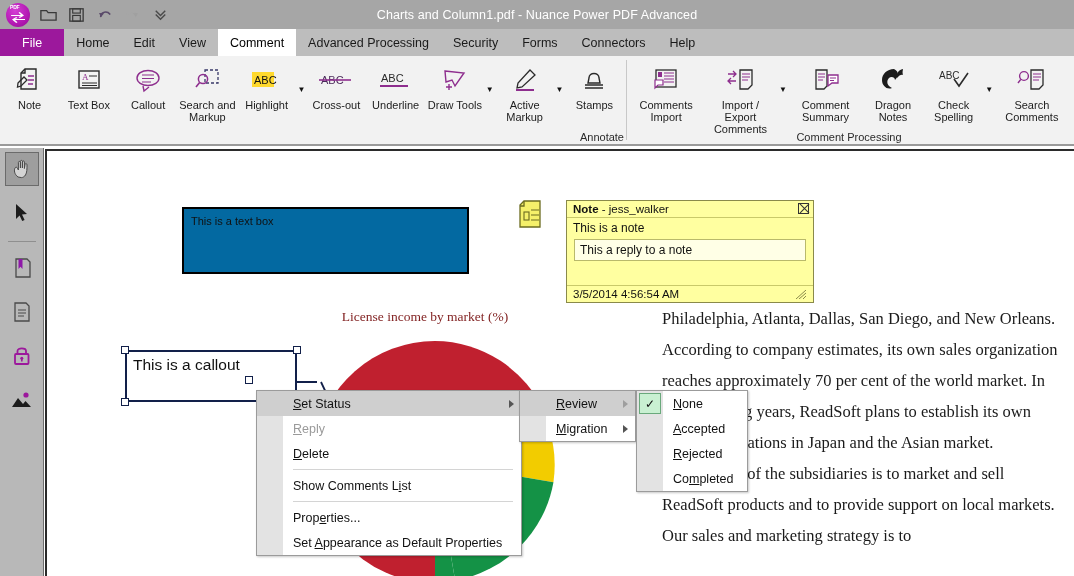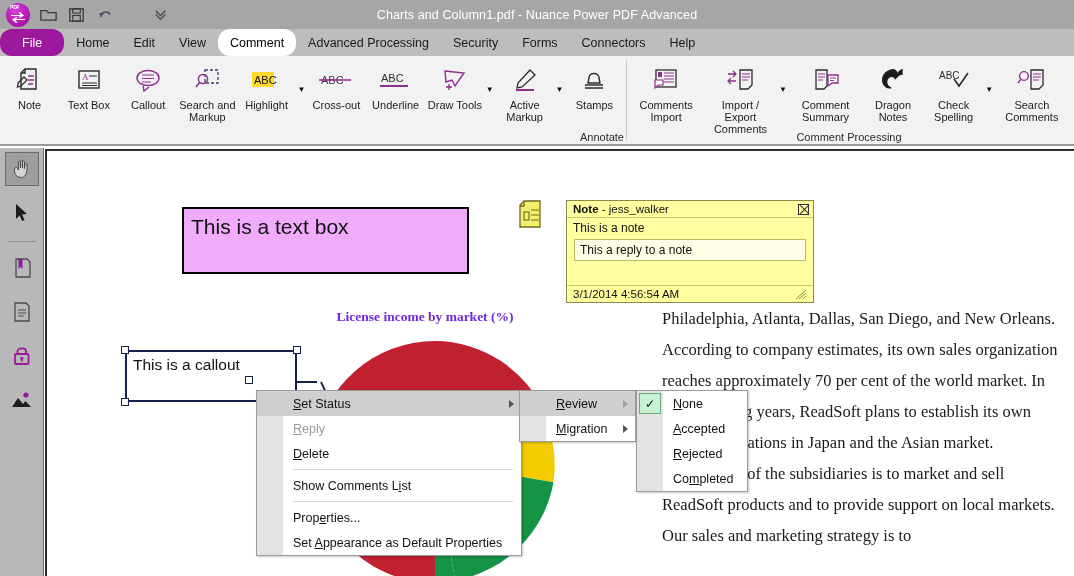--- a/index.html
+++ b/index.html
@@ -38,21 +38,21 @@
   }
 
   
   .tabstrip {
     position: absolute; left: 0; top: 29px; width: 1074px; height: 27px;
     background: #bdbdbd; display: flex; align-items: stretch;
     font-size: 12.5px;
   }
   .tab {
     display: flex; align-items: center; padding: 0 12px;
-    color: #1a1a1a; cursor: default; white-space: nowrap; border-radius: 12px;
+    color: #1a1a1a; cursor: default; white-space: nowrap;
   }
   .tab.file {
     background: #9c189c; color: #ffffff; padding: 0 22px;
     justify-content: center; font-size: 12.5px;
   }
   .tab.active { background: #ffffff; color: #000; }
 
   
   .ribbon {
     position: absolute; left: 0; top: 56px; width: 1074px; height: 90px;
@@ -98,27 +98,27 @@
   .sb-div { width: 28px; height: 1px; background: #8f8f8f; margin: 1px 0 9px 0; }
 
   
   .page {
     position: absolute; left: 45px; top: 149px; width: 1029px; height: 427px;
     background: #ffffff; border-top: 2px solid #2b2b2b; border-left: 2px solid #2b2b2b;
     overflow: hidden;
   }
   .textbox-annot {
     position: absolute; left: 135px; top: 56px; width: 287px; height: 67px;
-    border: 2.5px solid #000; background: #f0abfc;
-    font-size: 21px; color: #111; padding: 6px 7px;
+    border: 2.5px solid #000; background: #0369a1;
+    font-size: 11px; color: #111; padding: 6px 7px;
   }
   .chart-title {
     position: absolute; left: 253px; top: 158px; width: 250px;
     font-family: "Liberation Serif", serif;
-    font-size: 13.5px; font-weight: bold; color: #6d28d9; text-align: center;
+    font-size: 13.5px; font-weight: normal; color: #7f1d1d; text-align: center;
   }
   .pie-wrap { position: absolute; left: 262px; top: 185px; width: 252px; height: 252px; }
   .callout {
     position: absolute; left: 78px; top: 199px; width: 172px; height: 52px;
     border: 2px solid #12204a; background: #ffffff;
     font-size: 15.5px; color: #111; padding: 4px 6px;
   }
   .handle {
     position: absolute; width: 8px; height: 8px; background: #fff;
     border: 1.4px solid #12204a;
@@ -130,21 +130,21 @@
   }
 
   
   .note-icon { position: absolute; left: 471px; top: 48px; width: 28px; height: 30px; }
   .note-popup {
     position: absolute; left: 519px; top: 49px; width: 248px;
     background: #ffffa0; border: 1px solid #8a8a4a;
     font-size: 11.5px; color: #111;
   }
   .note-head {
-    display: flex; align-items: flex-end; justify-content: space-between;
+    display: flex; align-items: flex-start; justify-content: space-between;
     padding: 2px 4px 2px 6px; border-bottom: 1px solid #c9c96a;
   }
   .note-head .who b { font-weight: bold; }
   .note-close {
     width: 11px; height: 11px; border: 1px solid #333; position: relative; cursor: default;
   }
   .note-close::before, .note-close::after {
     content: ""; position: absolute; left: -1px; top: 4px; width: 13px; height: 1px; background: #333;
   }
   .note-close::before { transform: rotate(45deg); }
@@ -532,21 +532,21 @@
           <b>Note</b><span> - </span><span>jess_walker</span>
         </span>
         <span class="note-close"></span>
       </div>
       <div class="note-body">This is a note</div>
       <div class="reply-box">
         <div class="reply-body">This a reply to a note</div>
       </div>
       <div style="height:18px"></div>
       <div class="note-foot">
-        <span>3/1/2014 4:56:54 AM</span>
+        <span>3/5/2014 4:56:54 AM</span>
         <svg class="resize-grip" viewBox="0 0 11 9">
           <path d="M10 0 L0 9 M10 3 L3 9 M10 6 L7 9" stroke="#8a8a4a" stroke-width="1"></path>
         </svg>
       </div>
     </div>
 
     <div class="body-text">
       <p>Philadelphia, Atlanta, Dallas, San Diego, and New Orleans. According to company estimates, its own sales organization reaches approximately 70 per cent of the world market. In the upcoming years, ReadSoft plans to establish its own sales organizations in Japan and the Asian market.</p>
       <p>The mission of the subsidiaries is to market and sell ReadSoft products and to provide support on local markets. Our sales and marketing strategy is to</p>
     </div>

